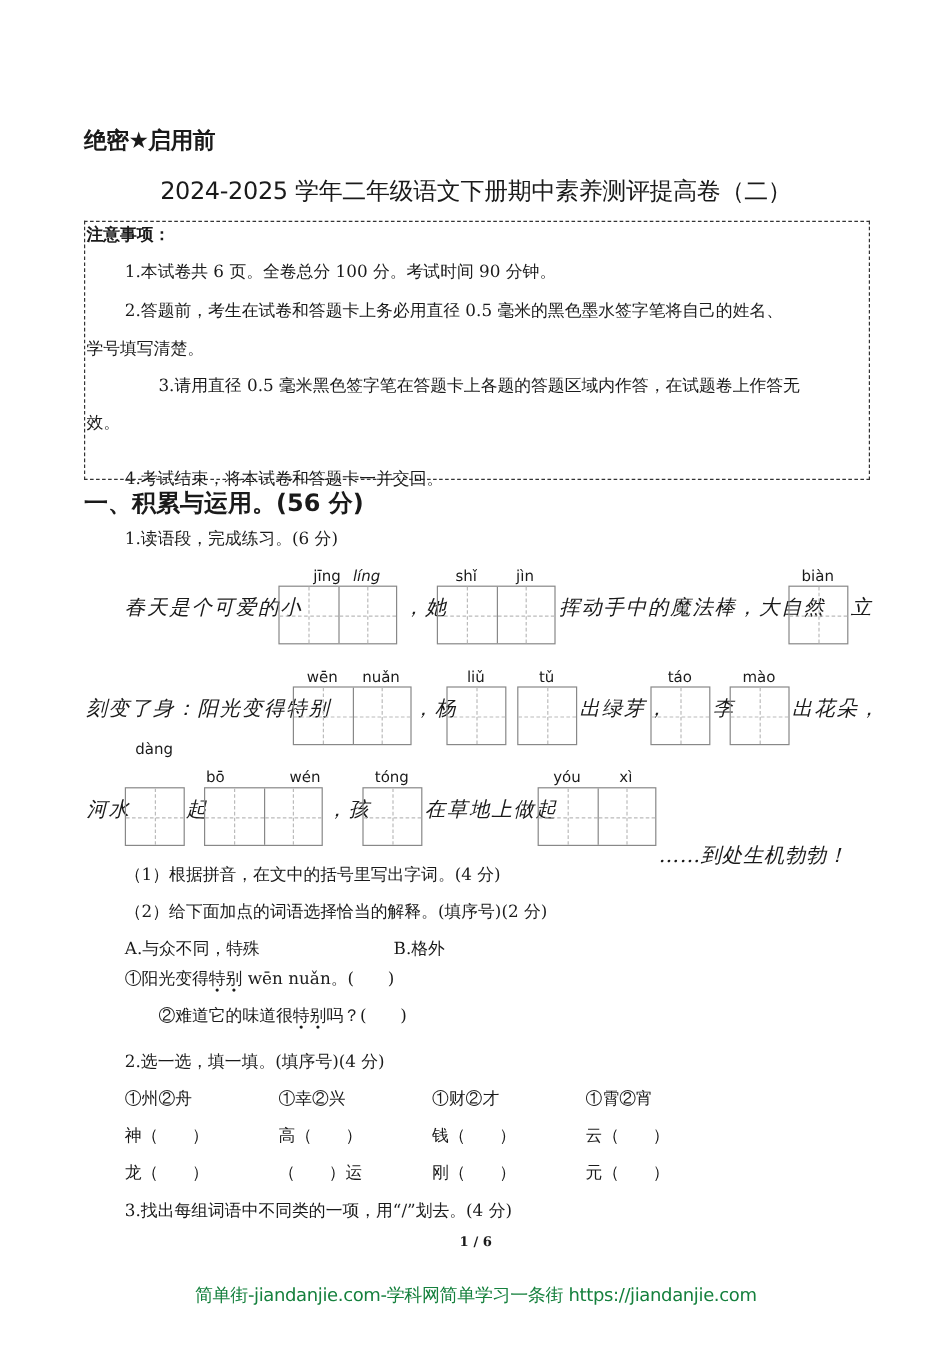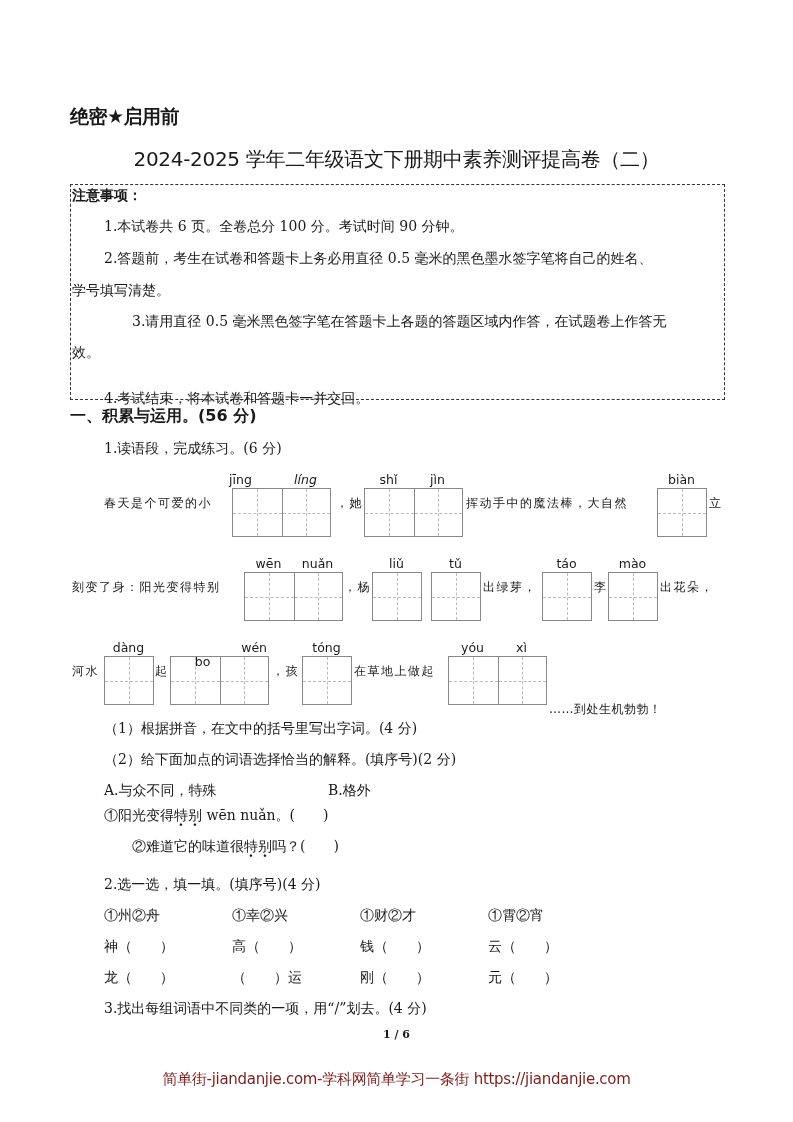--- a/index.html
+++ b/index.html
@@ -4,53 +4,53 @@
 <style>
   html, body { margin:0; padding:0; background:#fff; }
   body { width:793px; height:1122px; position:relative; overflow:hidden;
          font-family:"DejaVu Serif","Liberation Serif",serif; color:#1a1a1a; }
   .abs { position:absolute; white-space:nowrap; }
   .secret { left:70px; top:104px; font-size:19px; font-weight:bold; font-family:"DejaVu Sans","Liberation Sans",sans-serif; letter-spacing:-0.5px; }
   .title { left:0; width:793px; text-align:center; top:146px; font-size:20px; font-family:"DejaVu Sans","Liberation Sans",sans-serif; letter-spacing:-0.3px; }
   .notice-box { position:absolute; left:70px; top:184px; width:653px; height:214px; border:1px dashed #333; }
   .notice-head { left:72px; top:187px; font-size:14px; font-weight:bold; font-family:"DejaVu Sans","Liberation Sans",sans-serif; }
   .t14 { font-size:14px; }
-  .sec-head { left:70px; top:406px; font-size:16px; font-weight:bold; font-family:"DejaVu Sans","Liberation Sans",sans-serif; }
+  .sec-head { left:70px; top:406px; font-size:20px; font-weight:bold; font-family:"DejaVu Sans","Liberation Sans",sans-serif; }
   .gbox { position:absolute; border:1px solid #888; box-sizing:border-box; height:49px; display:flex; }
   .cell { width:49px; height:47px; position:relative; box-sizing:border-box; }
   .cell + .cell { border-left:1px solid #888; }
   .cell::before { content:""; position:absolute; left:50%; top:0; bottom:0; border-left:1px dashed #bbb; }
   .cell::after { content:""; position:absolute; top:50%; left:0; right:0; border-top:1px dashed #bbb; }
   .py { position:absolute; font-family:"DejaVu Sans","Liberation Sans",sans-serif; font-size:12.5px; text-align:center; width:49px; }
-  .passage { font-size:12px; letter-spacing:1.5px; }
+  .passage { font-size:17px; letter-spacing:1.5px;font-style:italic; }
   .dotted { position:relative; }
   .dotted::after { content:"·"; position:absolute; left:50%; bottom:-10px; transform:translateX(-50%); font-weight:bold; font-size:14px; }
   .pagenum { left:0; width:793px; text-align:center; top:1028px; font-size:11px; font-weight:bold; }
-  .footer { left:0; width:793px; text-align:center; top:1070px; font-size:15px; color:#7f1d1d; font-family:"DejaVu Sans","Liberation Sans",sans-serif; letter-spacing:-0.3px; }
+  .footer { left:0; width:793px; text-align:center; top:1070px; font-size:15px; color:#15803d; font-family:"DejaVu Sans","Liberation Sans",sans-serif; letter-spacing:-0.3px; }
 </style>
 </head>
 <body>
 
 <div class="abs secret">绝密★启用前</div>
 <div class="abs title">2024-2025 学年二年级语文下册期中素养测评提高卷（二）</div>
 
 <div class="notice-box"></div>
 <div class="abs notice-head">注意事项：</div>
 <div class="abs t14" style="left:104px;top:218px;">1.本试卷共 6 页。全卷总分 100 分。考试时间 90 分钟。</div>
 <div class="abs t14" style="left:104px;top:250px;">2.答题前，考生在试卷和答题卡上务必用直径 0.5 毫米的黑色墨水签字笔将自己的姓名、</div>
 <div class="abs t14" style="left:72px;top:282px;">学号填写清楚。</div>
 <div class="abs t14" style="left:104px;top:313px;margin-left:28px;">3.请用直径 0.5 毫米黑色签字笔在答题卡上各题的答题区域内作答，在试题卷上作答无</div>
 <div class="abs t14" style="left:72px;top:344px;">效。</div>
 <div class="abs t14" style="left:104px;top:362px;margin-top:28px;">4.考试结束，将本试卷和答题卡一并交回。</div>
 
 <div class="abs sec-head">一、积累与运用。(56 分)</div>
 <div class="abs t14" style="left:104px;top:440px;">1.读语段，完成练习。(6 分)</div>
 
 <div class="abs passage" style="left:104px;top:495px;">春天是个可爱的小</div>
-<div class="py" style="left:216px;top:472px;">jīng</div>
+<div class="py" style="left:248px;top:472px;">jīng</div>
 <div class="py" style="left:281px;top:472px;font-style:italic;">líng</div>
 <div class="gbox" style="left:232px;top:488px;width:99px;">
     <div class="cell"></div>
     <div class="cell"></div>
   </div>
 <div class="abs passage" style="left:336px;top:495px;">，她</div>
 <div class="py" style="left:364px;top:472px;">shǐ</div>
 <div class="py" style="left:413px;top:472px;">jìn</div>
 <div class="gbox" style="left:364px;top:488px;width:99px;">
     <div class="cell"></div>
@@ -85,26 +85,26 @@
     <div class="cell"></div>
   </div>
 <div class="abs passage" style="left:594px;top:579px;">李</div>
 <div class="py" style="left:608px;top:556px;">mào</div>
 <div class="gbox" style="left:608px;top:572px;width:50px;">
     <div class="cell"></div>
   </div>
 <div class="abs passage" style="left:660px;top:579px;">出花朵，</div>
 
 <div class="abs passage" style="left:72px;top:663px;">河水</div>
-<div class="py" style="left:104px;top:640px;">dàng</div>
+<div class="py" style="left:104px;top:616px;">dàng</div>
 <div class="gbox" style="left:104px;top:656px;width:50px;">
     <div class="cell"></div>
   </div>
 <div class="abs passage" style="left:155px;top:663px;">起</div>
-<div class="py" style="left:178px;top:640px;margin-top:14px;">bō</div>
+<div class="py" style="left:155px;top:640px;">bō</div>
 <div class="py" style="left:218px;top:640px;text-align:right;">wén</div>
 <div class="gbox" style="left:170px;top:656px;width:99px;">
     <div class="cell"></div>
     <div class="cell"></div>
   </div>
 <div class="abs passage" style="left:272px;top:663px;">，孩</div>
 <div class="py" style="left:302px;top:640px;">tóng</div>
 <div class="gbox" style="left:302px;top:656px;width:50px;">
     <div class="cell"></div>
   </div>

